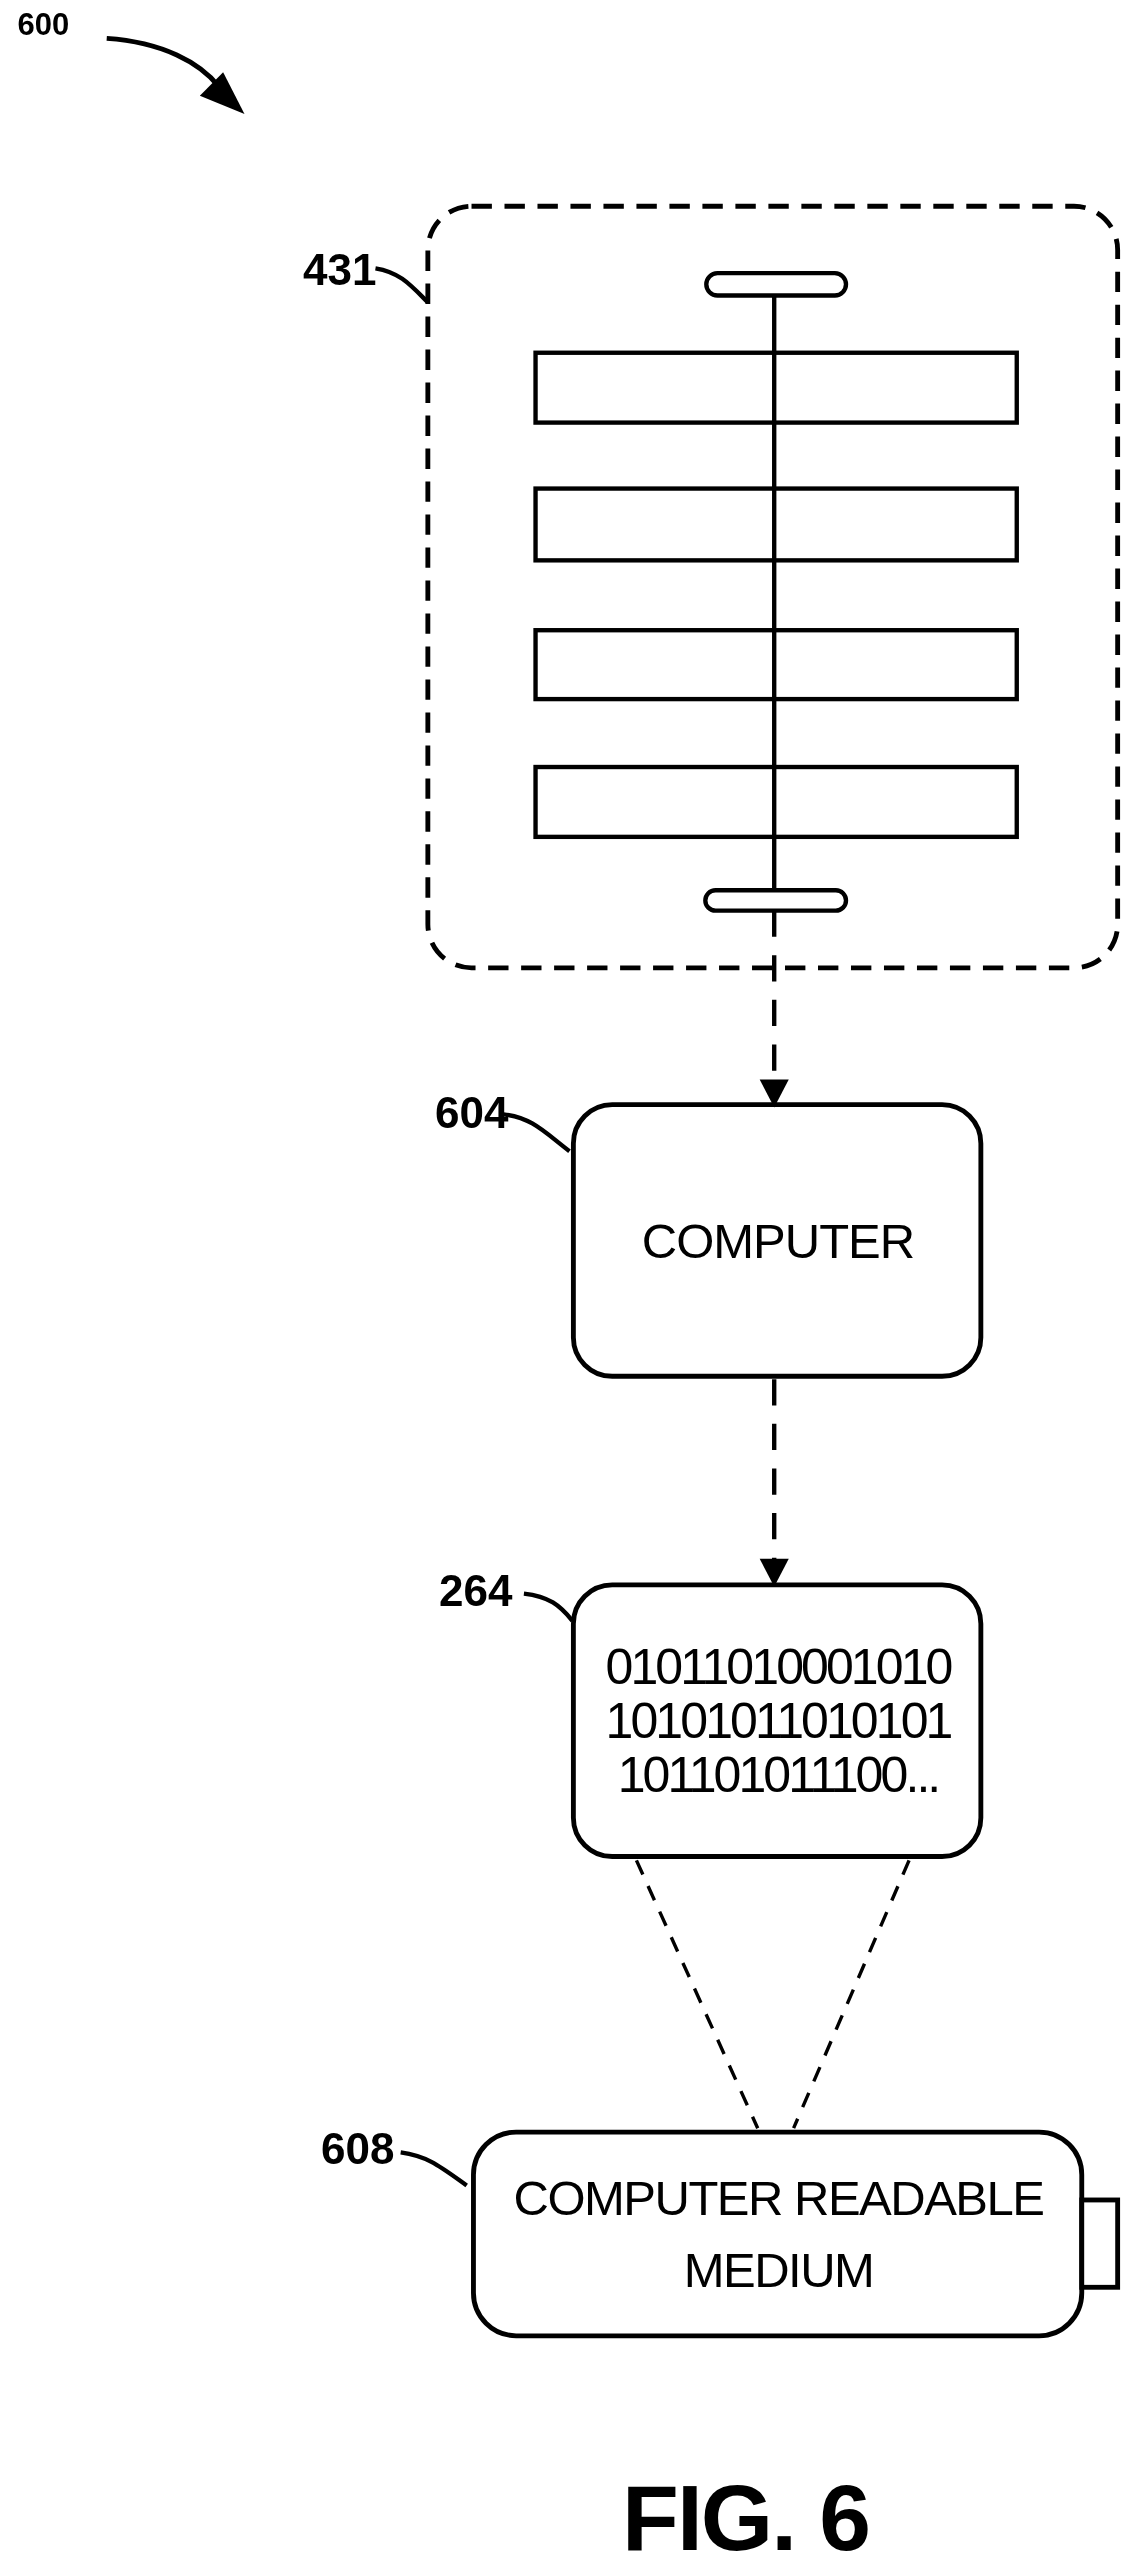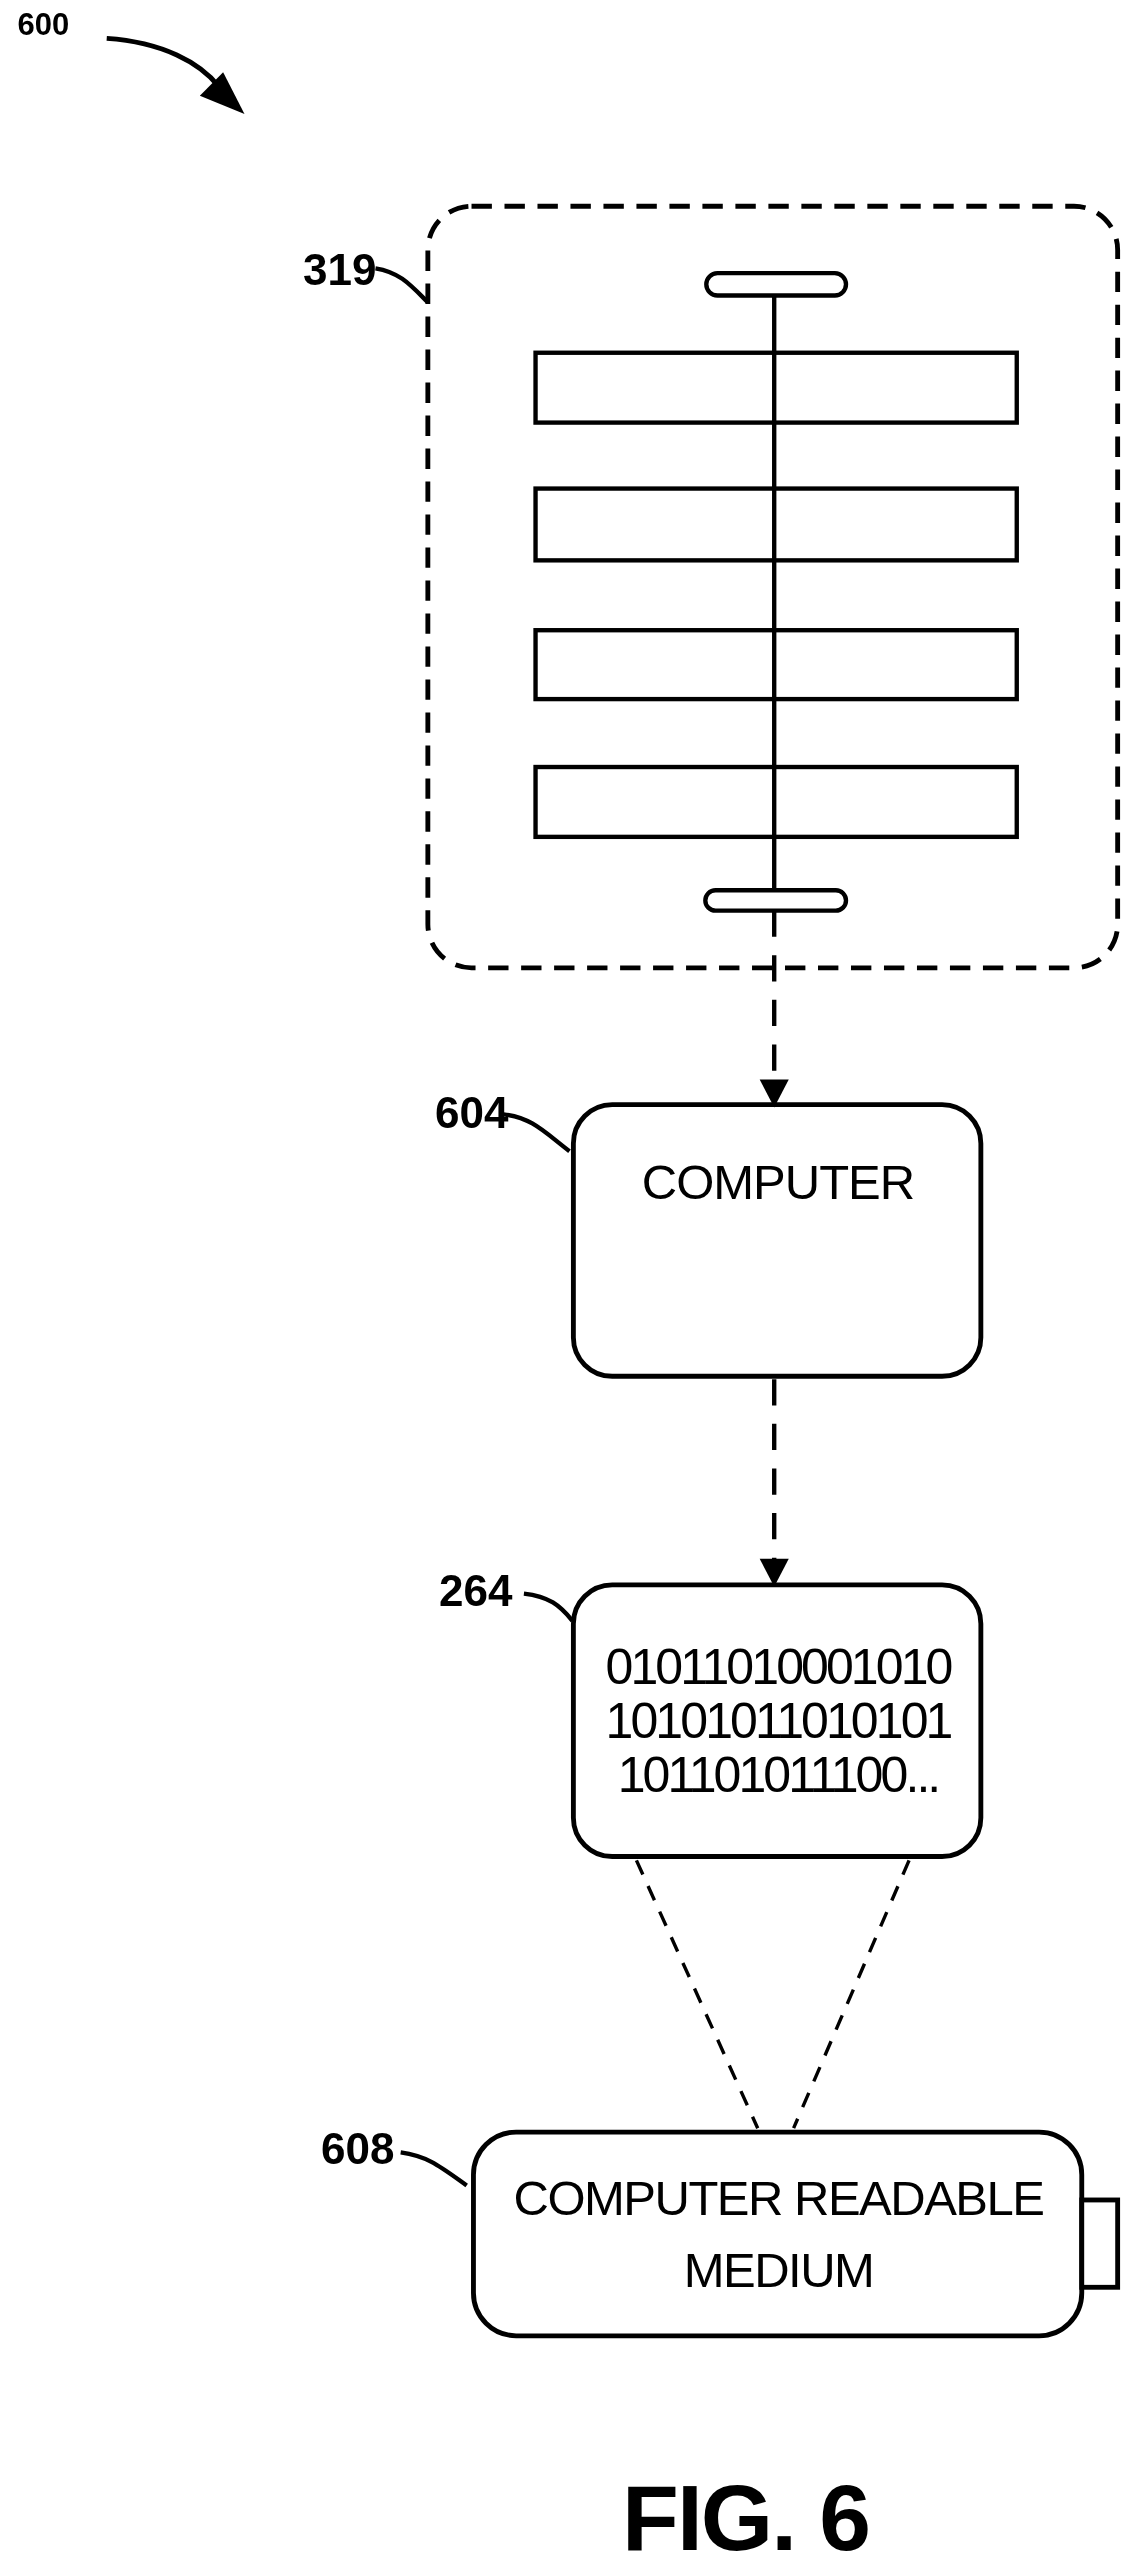--- a/index.html
+++ b/index.html
@@ -4,21 +4,21 @@
 <style>
   html,body{margin:0;padding:0;background:#ffffff;}
   .page{position:relative;width:1139px;height:2576px;background:#ffffff;
         font-family:"Liberation Sans",sans-serif;color:#000;overflow:hidden;}
   svg.art{position:absolute;left:0;top:0;}
   .ref{position:absolute;font-weight:bold;font-size:44px;line-height:1;white-space:nowrap;}
   .ref600{font-size:31px;}
   .stack{position:absolute;display:flex;flex-direction:column;justify-content:center;
          align-items:center;text-align:center;white-space:nowrap;}
   .stack .ln{width:100%;}
-  .txt604{left:574px;top:1046px;width:408px;height:272px;
+  .txt604{left:574px;top:1105px;width:408px;height:272px;
           font-size:49px;line-height:54px;letter-spacing:-1px;}
   .txt606{left:574px;top:1585px;width:408px;height:272px;
           font-size:50px;line-height:54px;letter-spacing:-2.9px;}
   .txt608{left:474px;top:2132px;width:609px;height:204px;
           font-size:49px;line-height:58px;letter-spacing:-1.5px;gap:14px;}
   .figcap{position:absolute;left:571px;top:2472px;width:349px;text-align:center;
           font-weight:bold;font-size:93px;line-height:1;letter-spacing:-1.9px;white-space:nowrap;}
 </style>
 </head>
 <body>
@@ -55,21 +55,21 @@
 
     <line x1="656" y1="1917" x2="781" y2="2193" stroke-width="3.5" stroke-dasharray="16 13"></line>
     <line x1="937" y1="1917" x2="818" y2="2193" stroke-width="3.5" stroke-dasharray="16 13"></line>
 
     <path d="M413,2218 C441,2222 453,2232 481,2252" stroke-width="4.5"></path>
     <rect x="488" y="2197" width="627" height="210" rx="44" stroke-width="5"></rect>
     <rect x="1115" y="2267" width="37" height="90" fill="#ffffff" stroke-width="5"></rect>
   </svg>
 
   <div class="ref ref600" style="left:17.5px;top:8.7px;">600</div>
-  <div class="ref" style="left:303px;top:248px;">319</div>
+  <div class="ref" style="left:303px;top:248px;">431</div>
   <div class="ref" style="left:435px;top:1091px;">604</div>
   <div class="ref" style="left:439px;top:1569px;">264</div>
   <div class="ref" style="left:321px;top:2127px;">608</div>
 
   <div class="stack txt604">
     <div class="ln">COMPUTER</div>
   </div>
 
   <div class="stack txt606">
     <div class="ln">01011010001010</div>

